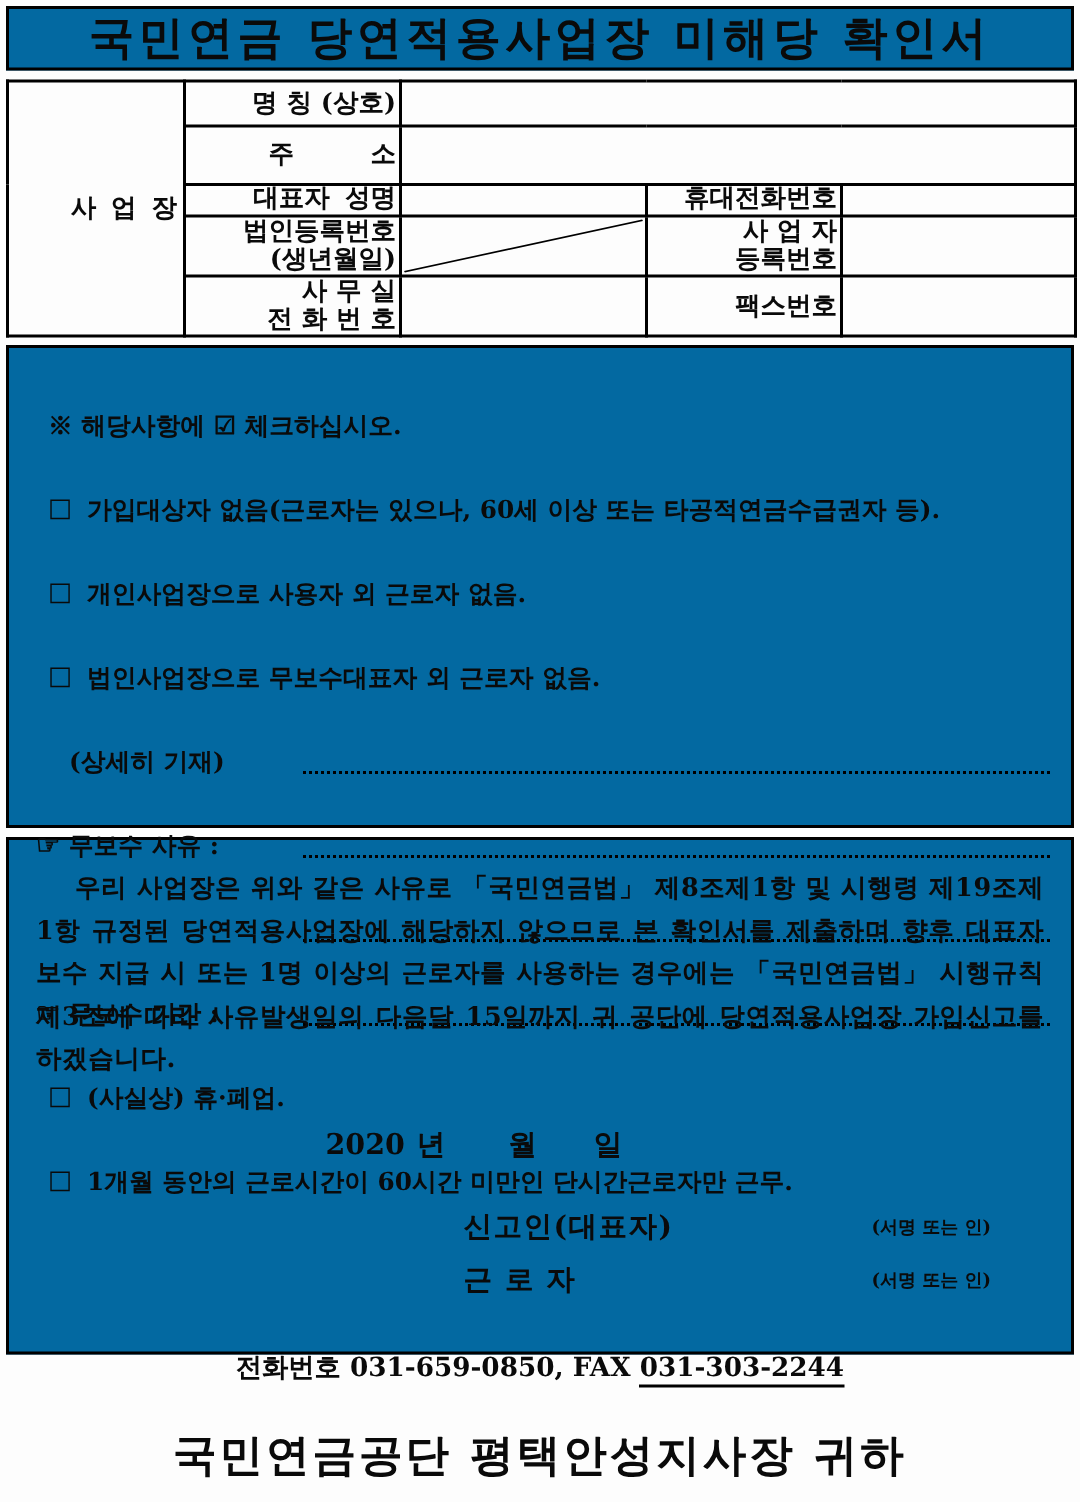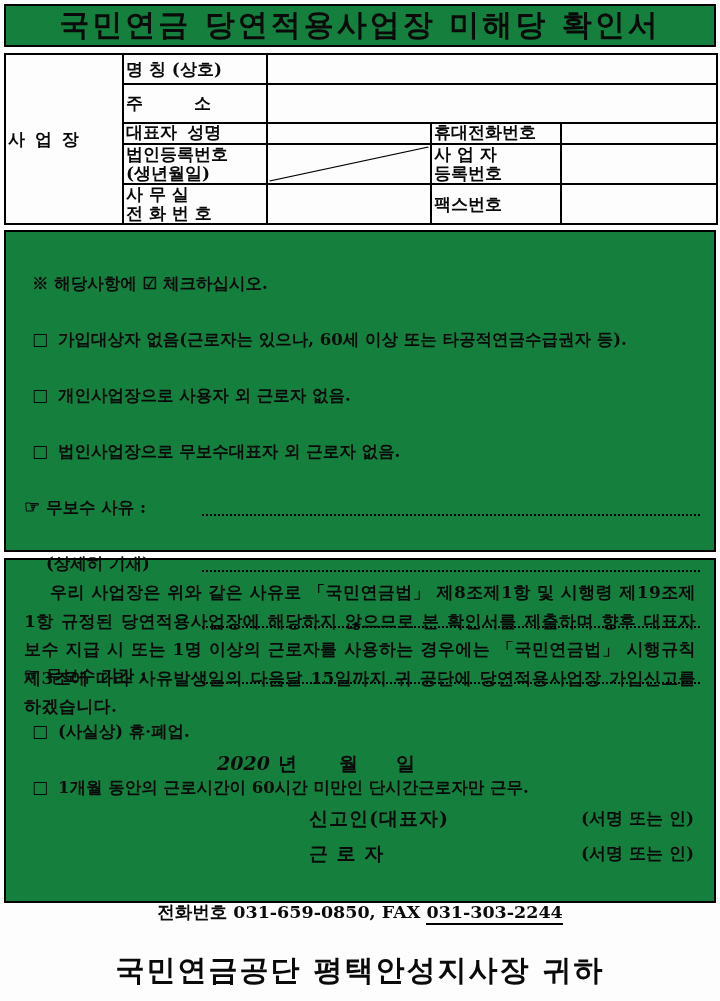--- a/index.html
+++ b/index.html
@@ -5,33 +5,33 @@
   html,body{margin:0;padding:0;}
   body{
     width:720px;height:1001px;
     background:#fdfdfd;
     font-family:"DejaVu Serif","Liberation Serif",serif;
     font-weight:bold;
     color:#0a0a0a;
     overflow:hidden;
   }
   .page{padding:4px 4px 0 4px;}
-  .box{border:2px solid #000;background:#15803d;box-sizing:border-box;}
+  .box{border:2px solid #000;background:#0369a1;box-sizing:border-box;}
 
   
   .title-box{height:43px;margin-bottom:6px;display:flex;align-items:center;justify-content:center;}
   .title-box h1{
     margin:0;font-size:30px;letter-spacing:3px;font-weight:bold;white-space:nowrap;
   }
 
   
   table.biz{border-collapse:collapse;table-layout:fixed;width:712px;margin-bottom:5px;}
   table.biz td{
     border:2px solid #000;
-    font-size:17px;text-align:left;vertical-align:middle;
+    font-size:17px;text-align:right;vertical-align:middle;
     padding:0 2px;line-height:19px;box-sizing:border-box;
     overflow:hidden;
   }
   td.group{font-size:18px;letter-spacing:2px;}
   tr.r1{height:30px;} tr.r2{height:39px;} tr.r3{height:14px;font-family:Liberation Mono, monospace;} tr.r4{height:40px;} tr.r5{height:37px;}
   td.diag{position:relative;padding:0;}
   td.diag svg{position:absolute;left:0;top:0;width:100%;height:100%;display:block;}
 
   
   .check-box{height:322px;margin-bottom:6px;padding:10px 14px 0 26px;font-size:16.5px;}
@@ -43,27 +43,27 @@
   .dots{flex:1 1 auto;border-bottom:2px dotted #000;margin-bottom:6px;margin-left:2px;}
   .subline{padding-left:26px;}
 
   
   .decl-box{height:345px;padding:18px 18px 0 18px;}
   .decl-text{
     margin:0;font-size:17px;line-height:28.5px;text-align:justify;
     text-indent:26px;word-break:break-all;letter-spacing:0.4px;
   }
   .date-line{margin-top:26px;padding-left:193px;font-size:19px;height:32px;line-height:32px;}
-  .date-line .y{margin-right:8px;font-style:italic;}
+  .date-line .y{margin-right:8px;}
   .date-line .m{margin-left:42px;}
   .date-line .d{margin-left:38px;}
   .sig-rows{margin-top:22px;}
   .sig-row{display:flex;padding-left:285px;height:35px;line-height:35px;font-size:19px;}
   .sig-row .slabel{flex:0 0 auto;width:272px;letter-spacing:1px;}
-  .sig-row .sseal{flex:0 0 auto;font-size:17px;}
+  .sig-row .sseal{flex:0 0 auto;font-size:12px;}
   .phone-line{margin-top:26px;text-align:center;font-size:17.5px;height:30px;line-height:30px;}
   .fax-num{border-bottom:2px solid #000;padding-bottom:1px;}
   .recipient{margin-top:24px;text-align:center;font-size:29px;letter-spacing:2px;white-space:nowrap;}
 </style>
 </head>
 <body>
 
 <div class="page">
 
   <div class="box title-box">
@@ -134,25 +134,25 @@
       <span class="glyph">□</span>
       <span>개인사업장으로 사용자 외 근로자 없음.</span>
     </div>
 
     <div class="cline">
       <span class="glyph">□</span>
       <span>법인사업장으로 무보수대표자 외 근로자 없음.</span>
     </div>
 
     <div class="cline">
-      <span class="lead"><span class="ptr">☞</span> <span>무보수 사유 :</span></span>
+      <span class="lead sub">(상세히 기재)</span>
       <span class="dots"></span>
     </div>
     <div class="cline">
-      <span class="lead sub">(상세히 기재)</span>
+      <span class="lead"><span class="ptr">☞</span> <span>무보수 사유 :</span></span>
       <span class="dots"></span>
     </div>
     <div class="cline">
       <span class="lead"></span>
       <span class="dots"></span>
     </div>
     <div class="cline">
       <span class="lead"><span class="ptr">☞</span> <span>무보수 기간 :</span></span>
       <span class="dots"></span>
     </div>

